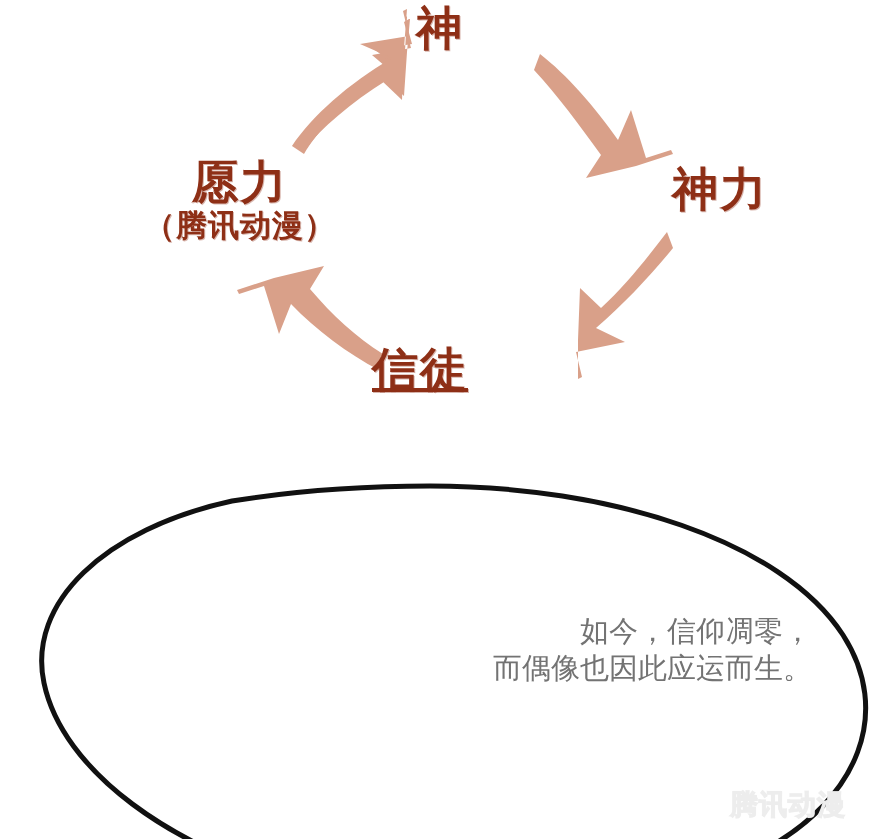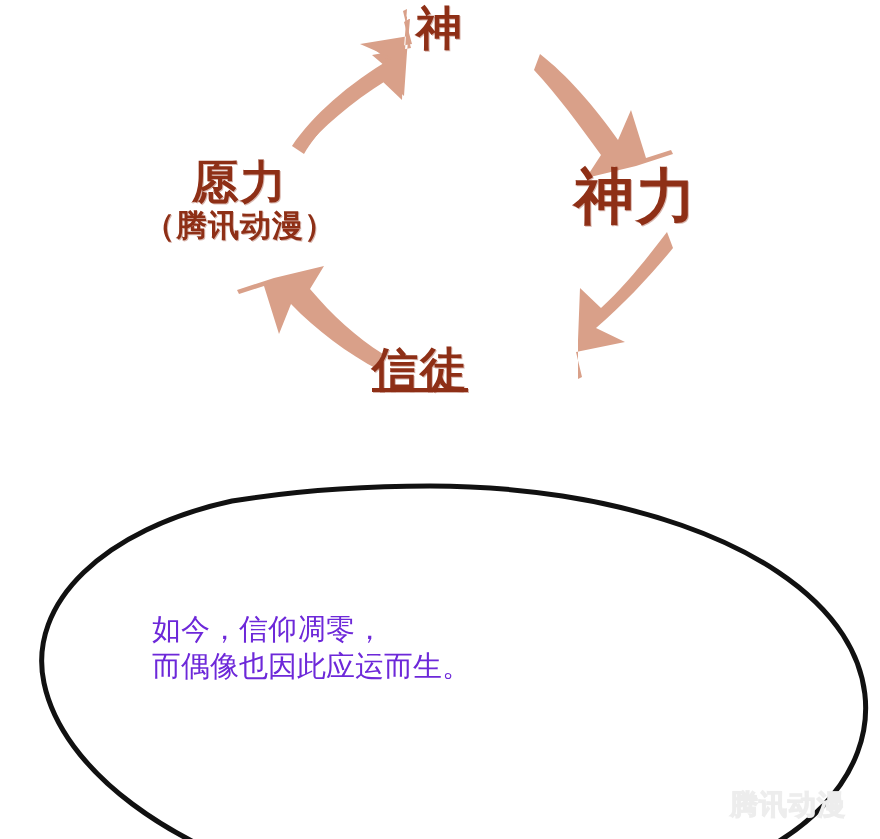--- a/index.html
+++ b/index.html
@@ -42,23 +42,23 @@
     text-align: center;
     line-height: 1.06;
     letter-spacing: 2px;
     text-shadow: 1px 1px 0 rgba(142,47,22,0.35);
   }
   #label-god {
     left: 0; top: 4px; width: 880px;
     font-size: 46px;
   }
   #label-divine-power {
-    left: 516px; top: 165px; width: 240px;
-    font-size: 60px;
-    text-align: center;
+    left: 528px; top: 165px; width: 240px;
+    font-size: 46px;
+    text-align: right;
   }
   #label-believers {
     left: 300px; top: 345px; width: 240px;
     font-size: 46px;
     text-decoration: underline;
   }
   #label-wish-power {
     left: 90px; top: 158px; width: 300px;
     font-size: 46px;
   }
@@ -80,26 +80,27 @@
   #bubble-svg {
     position: absolute;
     left: 0; top: 0;
     width: 880px; height: 384px;
   }
   #bubble-text {
     position: absolute;
     left: 152px;
     top: 158px;
     width: 660px;
-    color: #6d28d9;
-    font-family: Liberation Mono, monospace;
+    color: #737373;
+    font-family: Liberation Sans, sans-serif;
     font-size: 29px;
     line-height: 37px;
     letter-spacing: 0px;
     white-space: nowrap;
+    text-align: right;
   }
   #bubble-text .line {
     display: block;
   }
 
   
   #watermark {
     position: absolute;
     left: 722px;
     top: 786px;

